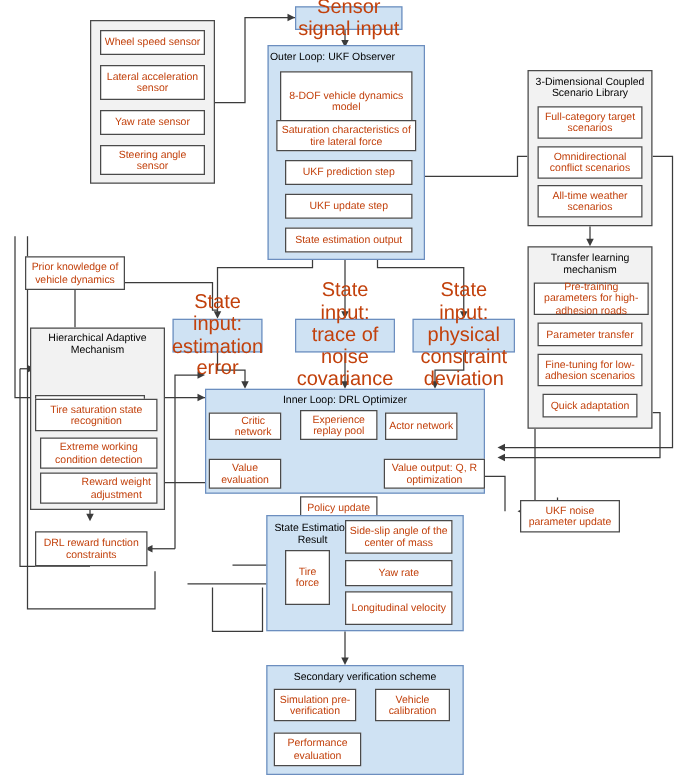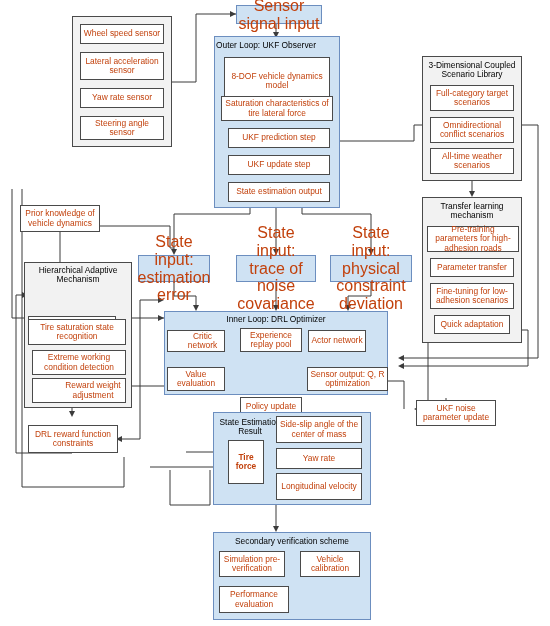--- a/index.html
+++ b/index.html
@@ -168,27 +168,27 @@
   <div class="node blue" style="left:236px;top:255px;width:80px;height:27px;">State input: trace of noise covariance</div>
   <div class="node blue" style="left:330px;top:255px;width:82px;height:27px;">State input: physical constraint deviation</div>
 
   <div class="node group-blue" style="left:164px;top:311px;width:224px;height:84px;"></div>
   <div class="grouplabel" style="left:164px;top:313px;width:224px;height:14px;">Inner Loop: DRL Optimizer</div>
   <div class="node box" style="left:167px;top:330px;width:58px;height:22px;padding-left:15px;">Critic network</div>
   <div class="node box" style="left:240px;top:328px;width:62px;height:24px;">Experience replay pool</div>
   <div class="node box" style="left:308px;top:330px;width:58px;height:22px;">Actor network</div>
   <div class="node box" style="left:167px;top:367px;width:58px;height:24px;">Value evaluation</div>
   <div class="node box" style="left:240px;top:369px;width:62px;height:20px;margin-top:28px;">Policy update</div>
-  <div class="node box" style="left:307px;top:367px;width:81px;height:24px;">Sensor output: Q, R optimization</div>
+  <div class="node box" style="left:307px;top:367px;width:81px;height:24px;">Value output: Q, R optimization</div>
 
   <div class="node box" style="left:416px;top:400px;width:80px;height:26px;">UKF noise parameter update</div>
 
   <div class="node group-blue" style="left:213px;top:412px;width:158px;height:93px;"></div>
   <div class="grouplabel" style="left:217px;top:416px;width:66px;height:22px;">State Estimation Result</div>
-  <div class="node box" style="left:228px;top:440px;width:36px;height:44px;font-weight:bold;">Tire force</div>
+  <div class="node box" style="left:228px;top:440px;width:36px;height:44px;">Tire force</div>
   <div class="node box" style="left:276px;top:416px;width:86px;height:27px;">Side-slip angle of the center of mass</div>
   <div class="node box" style="left:276px;top:448px;width:86px;height:21px;">Yaw rate</div>
   <div class="node box" style="left:276px;top:473px;width:86px;height:27px;">Longitudinal velocity</div>
 
   <div class="node group-blue" style="left:213px;top:532px;width:158px;height:88px;"></div>
   <div class="grouplabel" style="left:213px;top:535px;width:158px;height:14px;">Secondary verification scheme</div>
   <div class="node box" style="left:219px;top:551px;width:66px;height:26px;">Simulation pre-verification</div>
   <div class="node box" style="left:300px;top:551px;width:60px;height:26px;">Vehicle calibration</div>
   <div class="node box" style="left:219px;top:586px;width:70px;height:27px;">Performance evaluation</div>
 

